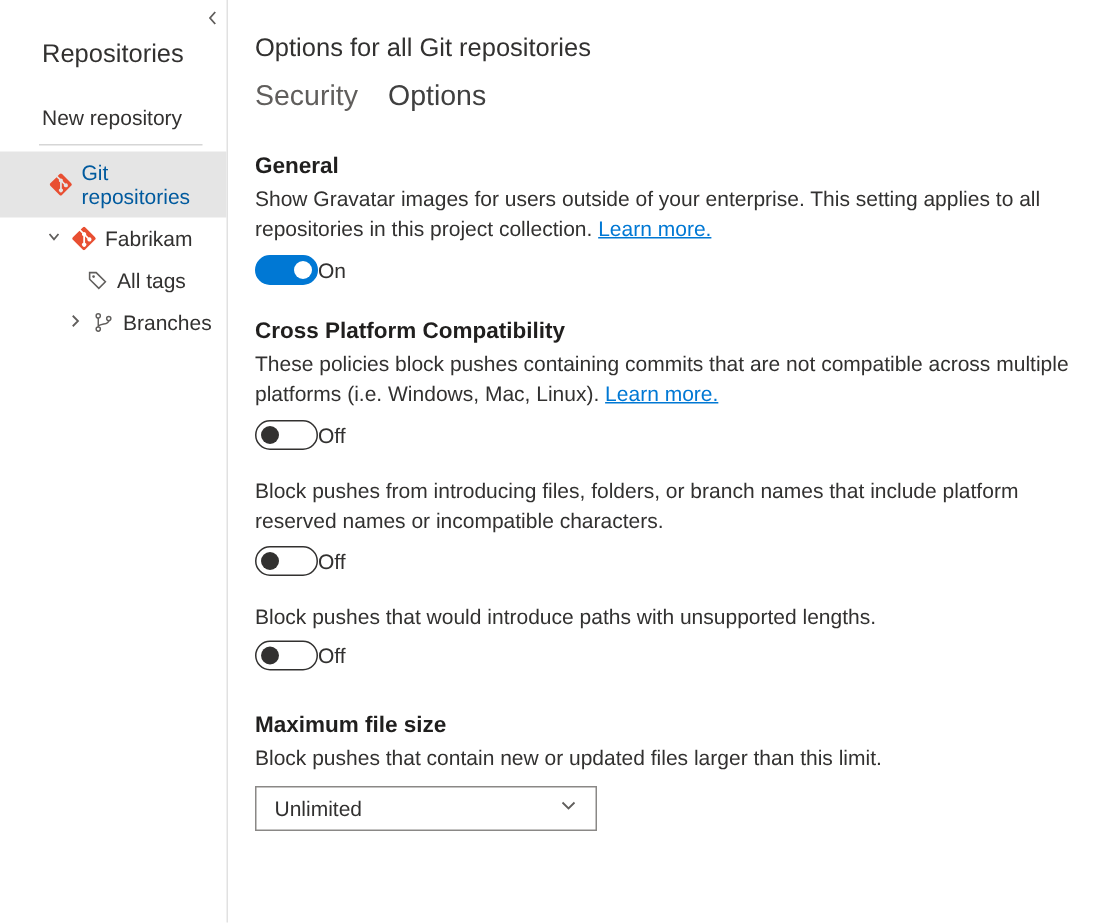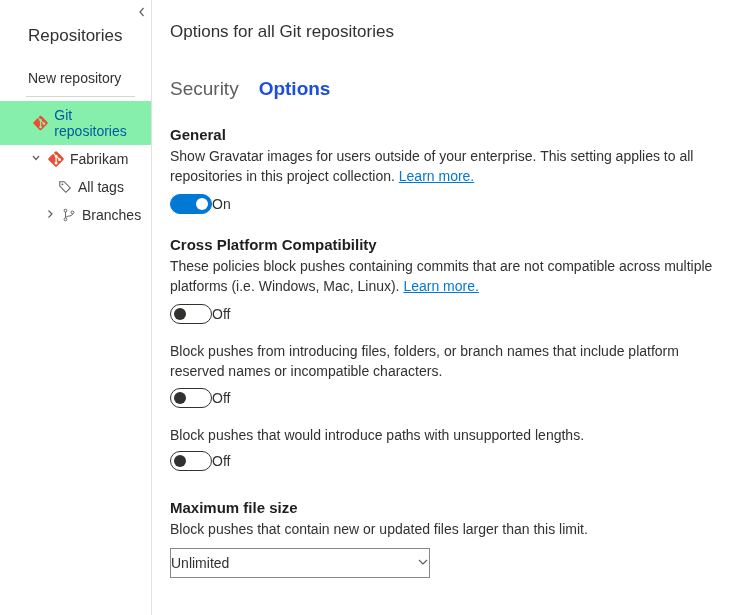--- a/index.html
+++ b/index.html
@@ -47,21 +47,21 @@
 .tree { padding-top: 2px; }
 .tree-item {
   display: flex;
   align-items: center;
   padding: 6px 8px 6px 16px;
   font-size: 14px;
   cursor: pointer;
   gap: 6px;
 }
 .tree-item.selected {
-  background: #86efac;
+  background: #e5e5e5;
   color: #005a9e;
   font-weight: 400;
 }
 .tree-item .expander {
   width: 12px;
   font-size: 10px;
   color: #605e5c;
   text-align: center;
 }
 .tree-item.child1 { padding-left: 30px; }
@@ -72,30 +72,30 @@
 
 .main {
   flex: 1;
   padding: 22px 18px 18px 18px;
   overflow-y: auto;
 }
 .page-title {
   font-size: 17px;
   font-weight: 400;
   color: #323130;
-  margin-bottom: 36px;
+  margin-bottom: 12px;
 }
 .tabs {
   display: flex;
   gap: 20px;
   margin-bottom: 24px;
   font-size: 19px;
 }
 .tab { color: #605e5c; cursor: pointer; padding-bottom: 2px; }
-.tab.active { color: #1d4ed8; font-weight: 700; }
+.tab.active { color: #404040; font-weight: 400; }
 
 .section-heading {
   font-size: 15px;
   font-weight: 600;
   color: #201f1e;
   margin-bottom: 4px;
 }
 .section-desc {
   font-size: 14px;
   color: #323130;
@@ -140,22 +140,22 @@
   right: 3px;
 }
 .toggle-label { font-size: 14px; }
 .block { margin-bottom: 22px; }
 .sub-desc { font-size: 14px; color:#323130; line-height:1.4; margin-bottom:6px; margin-top:4px; }
 .dropdown {
   display: flex;
   align-items: center;
   justify-content: space-between;
   border: 1px solid #8a8886;
-  padding: 6px 0;
-  width: 260px;
+  padding: 6px 12px;
+  width: 228px;
   font-size: 14px;
   cursor: pointer;
   margin-top:6px;
 }
 .dropdown .chev { font-size: 11px; color:#605e5c; }
 </style>
 </head>
 <body>
 
 <div class="sidebar">

